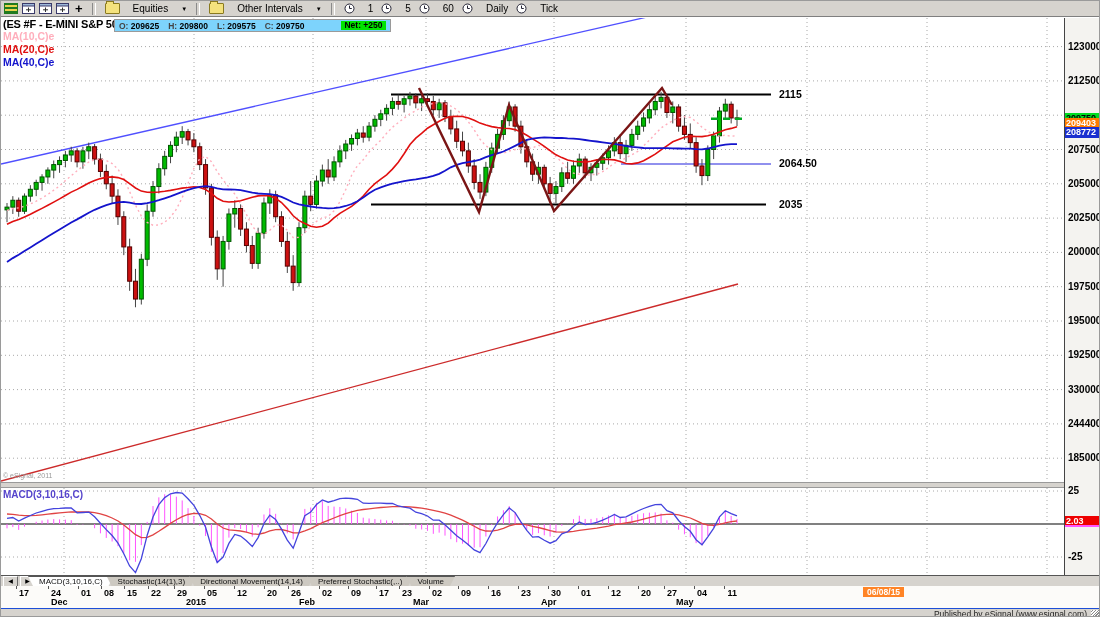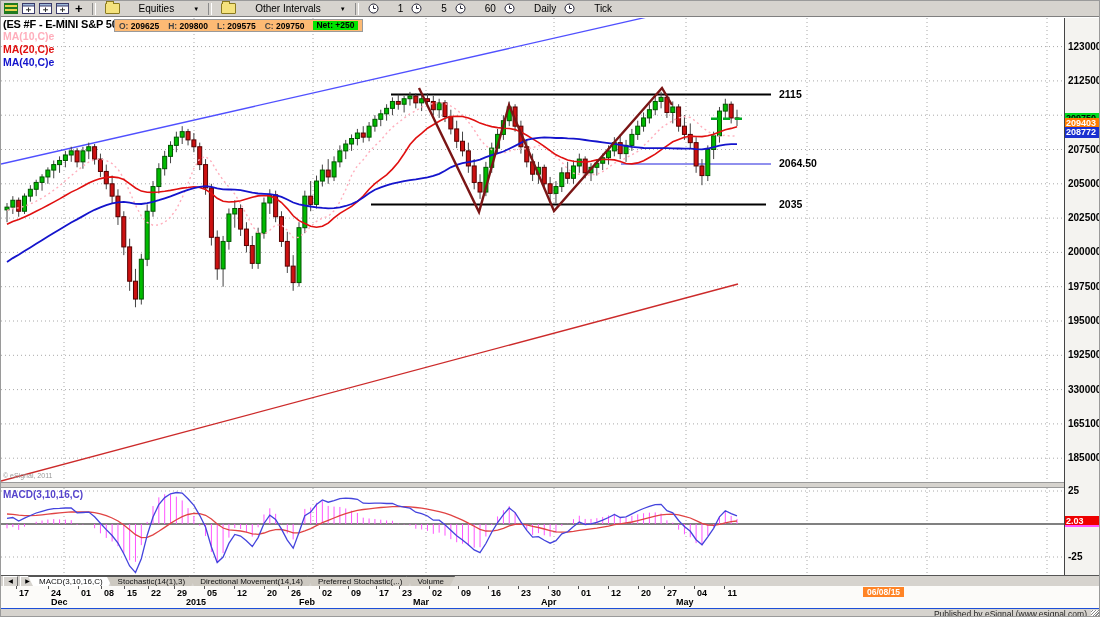--- a/index.html
+++ b/index.html
@@ -1,32 +1,32 @@
 <!DOCTYPE html>
 <html><head>
 <meta charset="utf-8">
 <style>
   html,body{margin:0;padding:0;background:#e8e8e8;font-family:"Liberation Sans",sans-serif;}
   #app{position:relative;width:1100px;height:617px;background:#fff;overflow:hidden;border:1px solid #9a9a9a;box-sizing:border-box;}
   
   #toolbar{position:absolute;left:0;top:0;width:1100px;height:16px;background:#d6d3ce;border-bottom:1px solid #7f7f7f;display:flex;align-items:center;gap:4px;padding-left:3px;box-sizing:border-box;font-size:10px;}
   .tb-sep{width:2px;height:12px;border-left:1px solid #8a8a8a;border-right:1px solid #ffffff;margin:0 3px;}
   .tb-icon{display:inline-flex;align-items:center;justify-content:center;height:14px;}
-  .tb-menu{display:inline-flex;align-items:center;gap:19px;padding:0 2px;height:14px;}
+  .tb-menu{display:inline-flex;align-items:center;gap:13px;padding:0 2px;height:14px;}
   .folder{width:13px;height:9px;background:#f4e27d;border:1px solid #8a7a20;border-radius:1px;position:relative;}
   .folder:before{content:"";position:absolute;left:0;top:-3px;width:6px;height:2px;background:#f4e27d;border:1px solid #8a7a20;border-bottom:none;}
   .tb-label{font-size:10px;color:#000;}
   .tb-caret{font-size:6px;color:#000;}
   
   #main-chart,#macd-chart{position:absolute;left:0;background:#fff;}
   #main-chart{top:17px;}
   #macd-chart{top:487px;}
   #splitter{position:absolute;left:0;top:481px;width:1100px;height:6px;background:#d6d3ce;border-top:1px solid #9a9a9a;border-bottom:1px solid #9a9a9a;box-sizing:border-box;}
   #chart-title{position:absolute;left:2px;top:17px;font-size:11px;font-weight:bold;color:#000;letter-spacing:-0.2px;}
-  #ohlc-bar{position:absolute;left:113px;top:18px;height:11px;background:#fdba74;border:1px solid #9a9a9a;display:inline-flex;align-items:center;gap:9px;padding:0 4px;font-size:8.5px;font-weight:bold;}
+  #ohlc-bar{position:absolute;left:113px;top:18px;height:11px;background:#7dd3fc;border:1px solid #9a9a9a;display:inline-flex;align-items:center;gap:9px;padding:0 4px;font-size:8.5px;font-weight:bold;}
   .ohlc-field{white-space:nowrap;}
   .ohlc-label{color:#444;}
   #net-box{background:#00e400;padding:0 3px;height:9px;line-height:9px;white-space:nowrap;}
   #ma-legend{position:absolute;left:2px;top:29px;font-size:10.5px;font-weight:bold;line-height:13px;}
   #macd-label{position:absolute;left:2px;top:488px;font-size:10px;font-weight:bold;}
   #watermark{position:absolute;left:2px;top:471px;font-size:7px;color:#9a9a9a;}
   
   #price-axis{position:absolute;left:1063px;top:17px;width:37px;height:590px;background:#f4f3f0;border-left:1px solid #444;box-sizing:border-box;}
   .axis-label{position:absolute;left:3px;font-size:10px;font-weight:bold;color:#000;white-space:nowrap;}
   .axis-marker{position:absolute;left:0px;width:36px;height:11px;line-height:11px;font-size:9px;font-weight:bold;text-align:left;padding-left:1px;box-sizing:border-box;white-space:nowrap;}
@@ -579,42 +579,42 @@
       <polyline fill="none" stroke="#e04444" stroke-width="1.3" points="6.0,26.0 11.8,26.4 17.7,27.2 23.5,27.6 29.4,27.6 35.2,27.3 41.0,26.8 46.9,26.2 52.7,25.5 58.6,24.9 64.4,24.4 70.2,23.8 76.1,24.0 81.9,24.0 87.8,24.0 93.6,24.6 99.4,25.8 105.3,27.7 111.1,30.0 117.0,33.0 122.8,36.9 128.6,41.7 134.5,46.7 140.3,49.6 146.2,49.3 152.0,46.9 157.8,43.3 163.7,39.4 169.5,35.4 175.4,31.8 181.2,28.6 187.0,26.5 192.9,25.4 198.7,25.7 204.6,27.3 210.4,31.0 216.2,36.1 222.1,40.0 227.9,41.8 233.8,42.4 239.6,43.0 245.4,44.2 251.3,45.8 257.1,46.3 263.0,45.0 268.8,42.9 274.6,41.6 280.5,41.5 286.3,42.8 292.2,44.8 298.0,44.8 303.8,42.8 309.7,40.6 315.5,37.7 321.4,34.7 327.2,32.3 333.0,30.0 338.9,27.7 344.7,25.6 350.6,23.8 356.4,22.4 362.2,21.5 368.1,20.8 373.9,20.1 379.8,19.5 385.6,19.1 391.4,18.6 397.3,18.6 403.1,18.6 409.0,18.8 414.8,19.5 420.6,20.2 426.5,21.1 432.3,22.4 438.2,23.6 444.0,25.1 449.8,27.1 455.7,29.6 461.5,32.2 467.4,35.1 473.2,38.2 479.0,41.3 484.9,43.0 490.7,43.1 496.6,42.1 502.4,40.3 508.2,37.9 514.1,36.3 519.9,36.1 525.8,36.8 531.6,38.3 537.4,39.5 543.3,41.0 549.1,42.6 555.0,43.8 560.8,44.1 566.6,44.0 572.5,43.4 578.3,42.3 584.2,41.6 590.0,40.9 595.8,40.2 601.7,39.2 607.5,38.1 613.4,36.7 619.2,35.9 625.0,35.0 630.9,34.0 636.7,32.7 642.6,31.2 648.4,29.7 654.2,28.2 660.1,26.8 665.9,26.3 671.8,26.1 677.6,26.9 683.4,28.3 689.3,30.0 695.1,32.6 701.0,35.4 706.8,37.0 712.6,37.4 718.5,36.4 724.3,34.8 730.2,33.7 736.0,33.0"></polyline>
       <polyline fill="none" stroke="#4444dd" stroke-width="1.3" points="6.0,30.4 11.8,29.5 17.7,33.1 23.5,30.2 29.4,27.5 35.2,25.0 41.0,23.3 46.9,21.7 52.7,20.6 58.6,20.4 64.4,20.0 70.2,20.0 76.1,24.8 81.9,24.5 87.8,24.1 93.6,28.8 99.4,35.2 105.3,41.6 111.1,47.5 117.0,55.2 122.8,65.8 128.6,78.0 134.5,84.6 140.3,70.7 146.2,47.2 152.0,29.0 157.8,16.7 163.7,9.6 169.5,5.8 175.4,4.5 181.2,5.1 187.0,10.7 192.9,17.4 198.7,27.3 204.6,39.2 210.4,59.0 216.2,74.6 222.1,69.1 227.9,55.4 233.8,46.4 239.6,48.1 245.4,52.7 251.3,58.5 257.1,49.6 263.0,35.5 268.8,27.2 274.6,31.4 280.5,41.1 286.3,52.1 292.2,60.2 298.0,44.5 303.8,27.7 309.7,24.1 315.5,16.5 321.4,11.9 327.2,14.2 333.0,12.6 338.9,10.7 344.7,10.1 350.6,10.5 356.4,11.3 362.2,15.2 368.1,15.3 373.9,15.1 379.8,15.2 385.6,15.5 391.4,15.4 397.3,18.0 403.1,19.1 409.0,20.2 414.8,24.2 420.6,25.7 426.5,28.0 432.3,32.2 438.2,32.2 444.0,36.7 449.8,42.3 455.7,47.8 461.5,51.9 467.4,56.8 473.2,61.9 479.0,64.6 484.9,55.5 490.7,44.2 496.6,34.6 502.4,26.6 508.2,20.0 514.1,24.6 519.9,33.8 525.8,42.4 531.6,49.1 537.4,48.6 543.3,52.3 549.1,55.2 555.0,52.6 560.8,45.8 566.6,43.8 572.5,38.5 578.3,34.0 584.2,36.6 590.0,35.9 595.8,34.3 601.7,32.2 607.5,29.5 613.4,26.5 619.2,29.5 625.0,28.8 630.9,25.8 636.7,23.0 642.6,20.5 648.4,18.4 654.2,16.6 660.1,16.4 665.9,22.7 671.8,24.8 677.6,32.5 683.4,38.6 689.3,43.3 695.1,51.7 701.0,56.7 706.8,48.8 712.6,40.3 718.5,28.8 724.3,22.7 730.2,25.6 736.0,27.9"></polyline>
     </svg>
 
   <div id="chart-title">(ES #F - E-MINI S&amp;P 500,D)</div>
   <div id="ohlc-bar">
     <span class="ohlc-field"><span class="ohlc-label">O:</span> <span>209625</span></span>
     <span class="ohlc-field"><span class="ohlc-label">H:</span> <span>209800</span></span>
     <span class="ohlc-field"><span class="ohlc-label">L:</span> <span>209575</span></span>
     <span class="ohlc-field"><span class="ohlc-label">C:</span> <span>209750</span></span>
-    <span id="net-box" style="background: rgb(0, 228, 0);">Net: +250</span>
+    <span id="net-box" style="background: rgb(0, 228, 0); margin-left: 28px;">Net: +250</span>
   </div>
   <div id="ma-legend">
       <div style="color: rgb(255, 174, 188);">MA(10,C)e</div>
       <div style="color: rgb(224, 16, 16);">MA(20,C)e</div>
       <div style="color: rgb(20, 20, 204);">MA(40,C)e</div>
     </div>
   <div id="macd-label" style="color: rgb(85, 68, 204);">MACD(3,10,16,C)</div>
   <div id="watermark">© eSignal, 2011</div>
 
   <div id="price-axis">
       <div class="axis-label" style="top: 22.6px;">123000</div>
       <div class="axis-label" style="top: 56.9px;">212500</div>
       <div class="axis-label" style="top: 125.5px;">207500</div>
       <div class="axis-label" style="top: 159.8px;">205000</div>
       <div class="axis-label" style="top: 194.1px;">202500</div>
       <div class="axis-label" style="top: 228.4px;">200000</div>
       <div class="axis-label" style="top: 262.7px;">197500</div>
       <div class="axis-label" style="top: 297px;">195000</div>
       <div class="axis-label" style="top: 331.3px;">192500</div>
       <div class="axis-label" style="top: 365.6px;">330000</div>
-      <div class="axis-label" style="top: 399.9px;">165100</div>
+      <div class="axis-label" style="top: 399.9px;">244400</div>
       <div class="axis-label" style="top: 434.2px;">185000</div>
       <div class="axis-marker" style="top: 95.13px; background: rgb(0, 221, 34); color: rgb(0, 0, 0);">209750</div>
       <div class="axis-marker" style="top: 99.8908px; background: rgb(255, 125, 0); color: rgb(255, 255, 255);">209403</div>
       <div class="axis-marker" style="top: 108.548px; background: rgb(26, 47, 208); color: rgb(255, 255, 255);">208772</div>
       <div class="axis-label" style="top: 467px;">25</div>
       <div class="axis-label" style="top: 533px;">-25</div>
       <div class="axis-marker" style="top: 497.82px; background: rgb(238, 0, 0); color: rgb(255, 255, 255); border-bottom: 2px solid rgb(255, 85, 255);">2.03</div>
     </div>
 
   <div id="tab-row">

